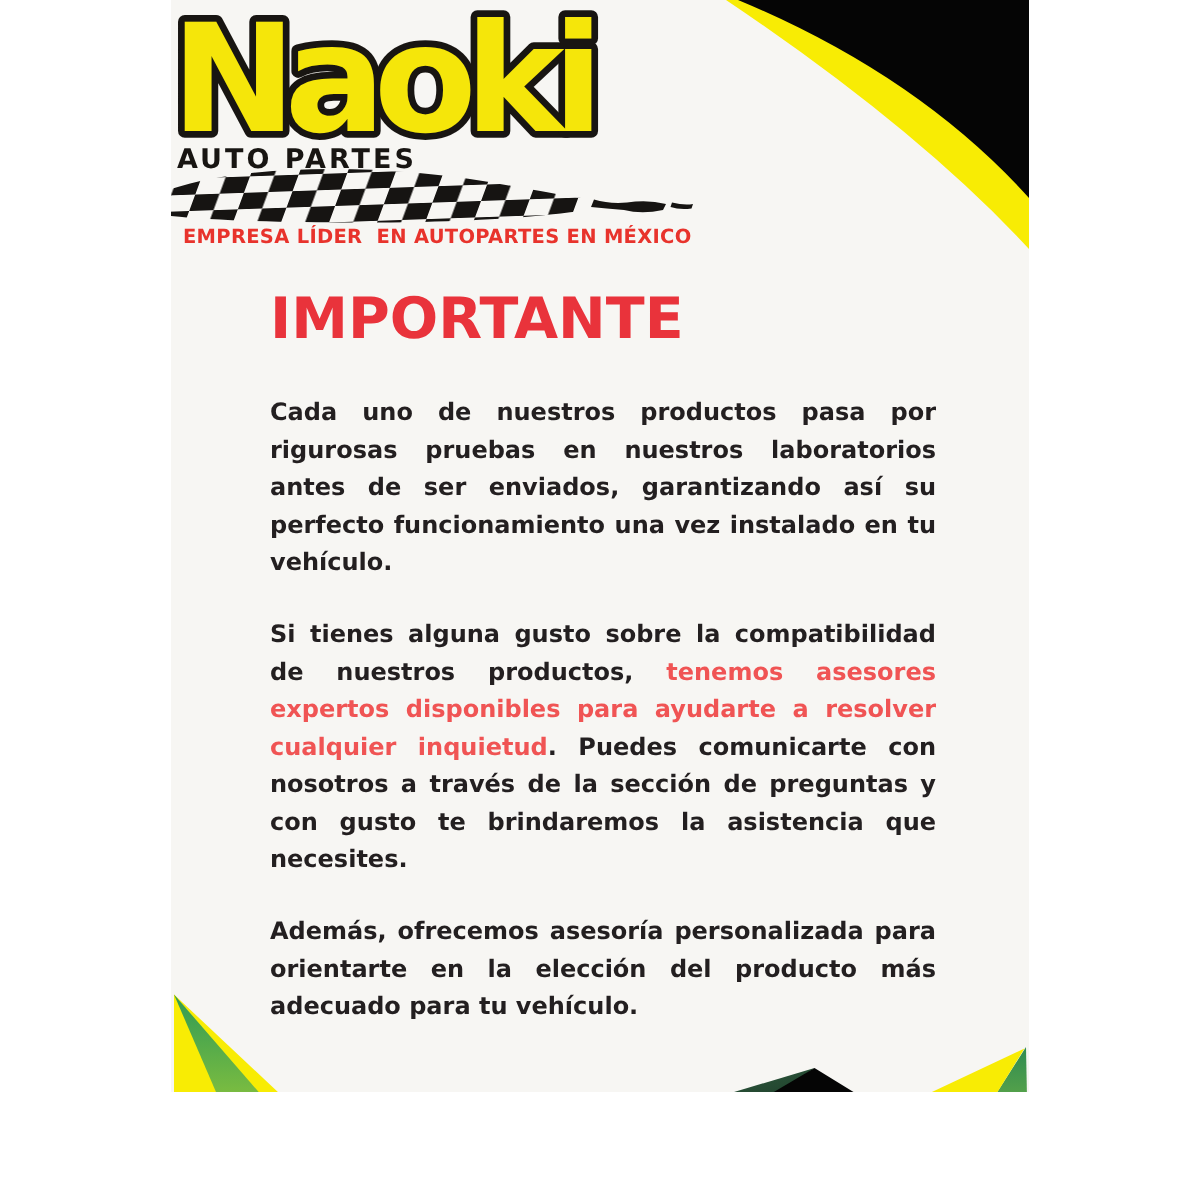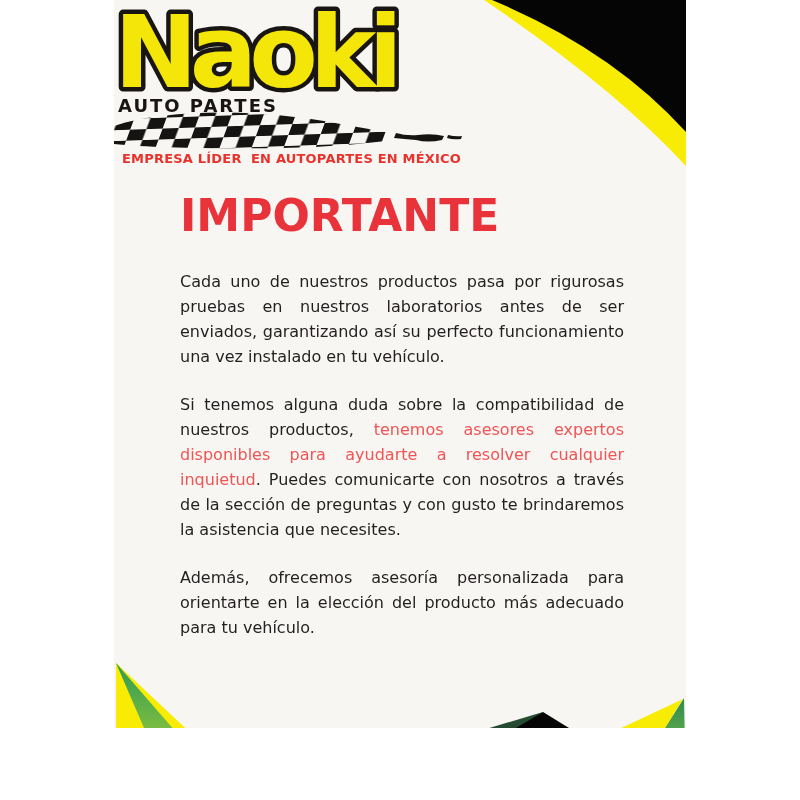--- a/index.html
+++ b/index.html
@@ -27,25 +27,25 @@
   .tagline{
     position:absolute;left:8px;top:151px;width:560px;
     color:#e8332c;font-weight:bold;font-size:13px;letter-spacing:0.2px;
     white-space:pre;
   }
   .content{
     position:absolute;left:66px;top:190px;width:444px;
     color:#231f20;
   }
   .heading{
-    color:#e9333b;font-weight:bold;font-size:44px;letter-spacing:0px;
+    color:#e9333b;font-weight:bold;font-size:38px;letter-spacing:0px;
     margin:0 0 28px 0;
   }
   .para{
-    font-size:16px;line-height:25px;font-weight:normal;
+    font-size:16px;line-height:25px;font-weight:bold;
     text-align:justify;margin:0 0 23px 0;
     hyphens:none;
   }
   .hl{color:#f05454;}
 </style>
 </head>
 <body>
 
 <div class="canvas">
 
@@ -106,18 +106,18 @@
       </g>
     </svg>
     <div class="tagline">EMPRESA LÍDER  EN AUTOPARTES EN MÉXICO</div>
   </div>
 
   <div class="content">
     <h1 class="heading">IMPORTANTE</h1>
 
     <p class="para">Cada uno de nuestros productos pasa por rigurosas pruebas en nuestros laboratorios antes de ser enviados, garantizando así su perfecto funcionamiento una vez instalado en tu vehículo.</p>
 
-    <p class="para"><span>Si tenemos alguna duda sobre la compatibilidad de nuestros productos, </span><span class="hl">tenemos asesores expertos disponibles para ayudarte a resolver cualquier inquietud</span><span>. Puedes comunicarte con nosotros a través de la sección de preguntas y con gusto te brindaremos la asistencia que necesites.</span></p>
+    <p class="para"><span>Si tienes alguna gusto sobre la compatibilidad de nuestros productos, </span><span class="hl">tenemos asesores expertos disponibles para ayudarte a resolver cualquier inquietud</span><span>. Puedes comunicarte con nosotros a través de la sección de preguntas y con gusto te brindaremos la asistencia que necesites.</span></p>
 
     <p class="para">Además, ofrecemos asesoría personalizada para orientarte en la elección del producto más adecuado para tu vehículo.</p>
   </div>
 
 </div>
 
 </body></html>

